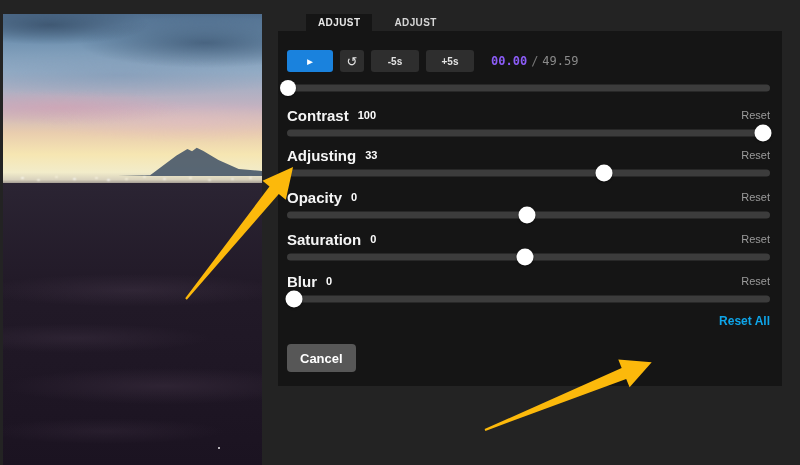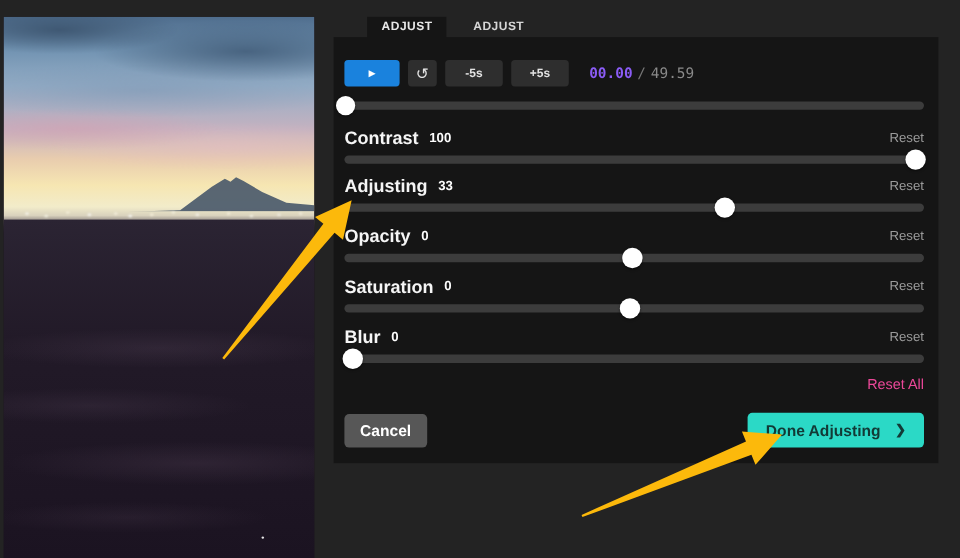--- a/index.html
+++ b/index.html
@@ -109,25 +109,25 @@
   .seek .handle { width:16px; height:16px; }
 
   .adj-row { position:absolute; left:9px; right:12px; height:42px; }
   .adj-head { display:flex; align-items:center; height:16px; }
   .adj-label { font-size:15px; font-weight:bold; color:#f5f5f5; }
   .adj-value { font-size:11px; font-weight:bold; color:#fdfdfd; margin-left:9px; }
   .reset-link { margin-left:auto; font-size:11px; color:#9b9b9b; cursor:pointer; }
   .adj-slider { position:relative; margin-top:1px; height:17px; }
 
   .reset-all-row { position:absolute; right:12px; top:280px; }
-  .reset-all { font-size:12px; font-weight:normal; color:#ec4899; cursor:pointer; }
+  .reset-all { font-size:12px; font-weight:bold; color:#0ea5e9; cursor:pointer; }
 
   .footer {
     position:absolute; left:9px; right:12px; top:313px; height:29px;
-    display:flex; align-items:center; justify-content:space-between;gap:40px;
+    display:flex; justify-content:space-between;gap:40px;
   }
   .btn-cancel {
     height:28px; padding:0 13px; border:none; border-radius:4px;
     background:#575757; color:#fff; font-family:"Liberation Sans",sans-serif;
     font-size:13px; font-weight:bold; cursor:pointer;
   }
   .btn-done {
     height:29px; padding:0 15px; border:none; border-radius:4px;
     background:#2bd9c6; color:#123a36; font-family:"Liberation Sans",sans-serif;
     font-size:13px; font-weight:bold; display:flex; align-items:center; gap:12px;
@@ -236,23 +236,19 @@
       <div class="handle" style="left: 1.5%;"></div>
     </div>
   </div>
 
   <div class="reset-all-row">
     <span class="reset-all">Reset All</span>
   </div>
 
   <div class="footer">
     <button class="btn-cancel">Cancel</button>
-    <button class="btn-done">
-      <span>Done Adjusting</span>
-      <span class="chev">❯</span>
-    </button>
   </div>
 </div>
 
 <svg class="arrows" viewBox="0 0 800 465">
   <polygon points="0,-1 140,-6 140,-15 170,0 140,15 140,6 0,1" transform="translate(186,299) rotate(-50.97)" fill="#fcb90b"></polygon>
   <polygon points="0,-1 150,-6 150,-15 180,0 150,15 150,6 0,1" transform="translate(485,430) rotate(-22.15)" fill="#fcb90b"></polygon>
 </svg>
 
 </body></html>

